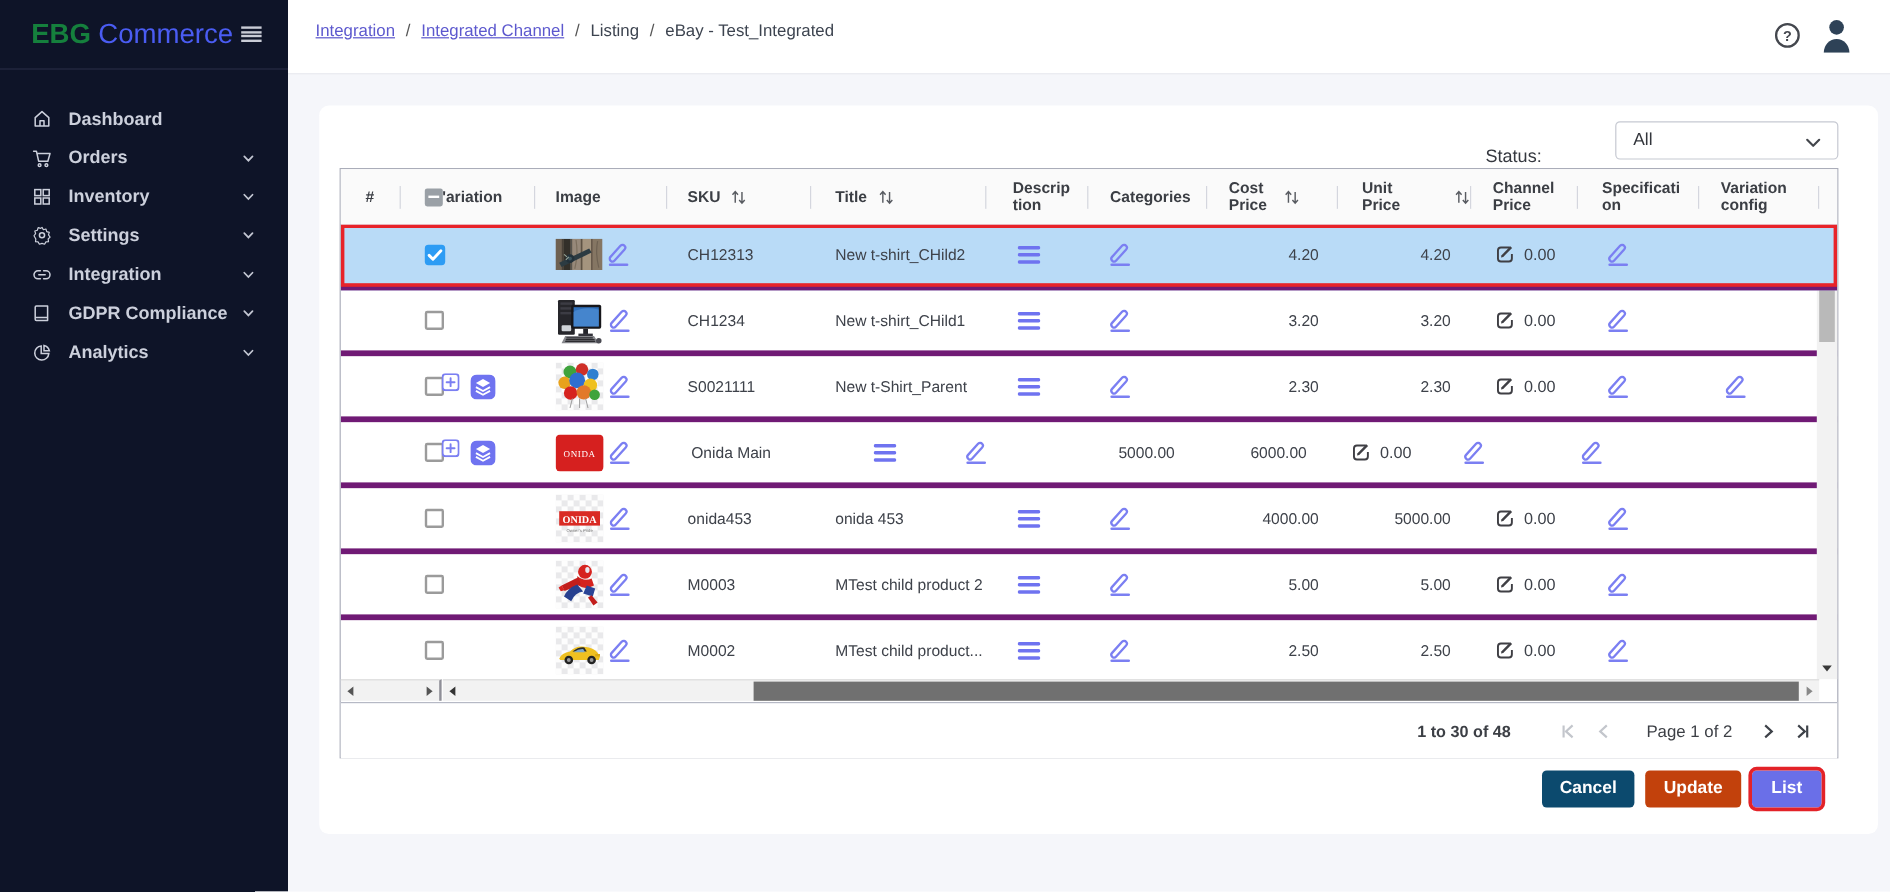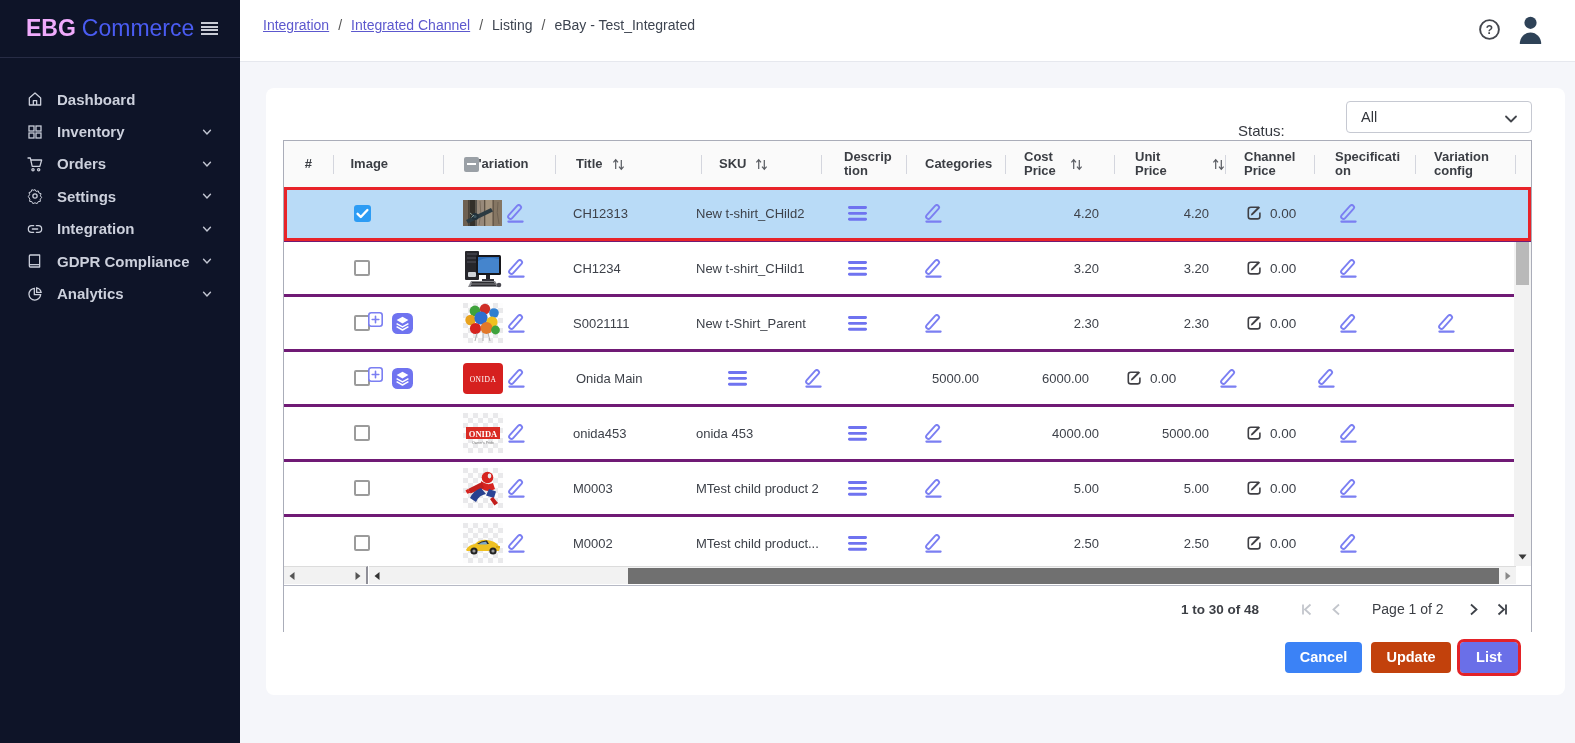--- a/index.html
+++ b/index.html
@@ -2,21 +2,21 @@
 <html><head>
 <meta charset="utf-8">
 <style>
 * { margin:0; padding:0; box-sizing:border-box; }
 html,body { width:1575px; height:743px; overflow:hidden; font-family:"Liberation Sans", sans-serif; }
 body { position:relative; background:#f5f6fa; }
 
 
 .sidebar { position:absolute; left:0; top:0; width:240px; height:743px; background:#0e1428; z-index:5; }
 .logo-row { height:58px; border-bottom:1px solid #272c45; display:flex; align-items:center; padding-left:26px; }
-.logo-ebg { color:#f0abfc; font-weight:bold; font-size:23px; letter-spacing:0px; }
+.logo-ebg { color:#15803d; font-weight:bold; font-size:23px; letter-spacing:0px; }
 .logo-com { color:#4a5cf2; font-size:23px; margin-left:6px; font-weight:400; }
 .burger { margin-left:7px; width:17px; flex:0 0 auto; }
 .burger div { height:2px; background:#c9ccd6; margin:1.6px 0; }
 .nav { margin-top:25px; }
 .nav-item { position:relative; height:32.4px; display:flex; align-items:center; color:#ccd0dc; font-size:15px; font-weight:700; }
 .nav-item svg.ni { position:absolute; left:27px; width:16px; height:16px; }
 .nav-item .lbl { position:absolute; left:57px; }
 .nav-item svg.chev { position:absolute; left:201px; width:12px; height:12px; }
 
 
@@ -45,21 +45,21 @@
 .c3{width:120px; padding-left:18px;}
 .c4{width:146px; padding-left:21px;}
 .c5{width:85px; padding-left:23px;}
 .c6{width:99px; padding-left:19px;}
 .c7{width:109px; padding-left:19px;}
 .c8{width:111px; padding-left:21px;justify-content:space-between;}
 .c9{width:89px; padding-left:19px;}
 .c10{width:101px; padding-left:21px;}
 .c11{width:101px; padding-left:19px;}
 .tbody { position:relative; height:379px; overflow:hidden; }
-.row { position:relative; height:55px; display:flex; align-items:center; border-bottom:3px solid #701a75; font-size:13px; color:#3e424a; background:#fff; }
+.row { position:relative; height:55px; display:flex; align-items:center; border-bottom:5px solid #701a75; font-size:13px; color:#3e424a; background:#fff; }
 .row .cell { display:flex; align-items:center; height:100%; }
 .row.sel { background:#b9dbf7; z-index:1; }
 .row.sel::after { content:""; position:absolute; inset:0 0 -2px 0; border:3px solid #e82329; pointer-events:none; }
 .cb { flex:0 0 auto; width:16px; height:16px; border:2px solid #9b9b9b; border-radius:2px; background:#fff; }
 .vscroll { position:absolute; right:0; top:46px; width:17px; height:379px; background:#f2f2f2; }
 .vthumb { position:absolute; left:2px; width:13px; background:#b9b9b9; }
 .hscroll { position:absolute; left:0; top:425px; width:1232px; height:18px; background:#f2f2f2; border-top:1px solid #dcdcdc; }
 .hthumb { position:absolute; top:1px; height:16px; background:#707070; }
 .pag { position:absolute; left:0; top:444px; width:1247px; height:47px; border-top:1px solid #b6b9c5; background:#fff; font-size:14px; color:#3c3f45; }
 
@@ -132,38 +132,38 @@
   </div>
   <nav class="nav">
     <div class="nav-item">
       <svg class="ni" viewBox="0 0 24 24" fill="none" stroke="#ccd0dc" stroke-width="1.9" stroke-linejoin="round">
           <path d="M3.5 10.5 L12 3 L20.5 10.5 V21 H3.5 z"></path>
           <path d="M9.5 21 v-6.5 h5 V21"></path>
         </svg>
       <span class="lbl">Dashboard</span>
     </div>
     <div class="nav-item">
+      <svg class="ni" viewBox="0 0 24 24" fill="none" stroke="#ccd0dc" stroke-width="1.9" stroke-linecap="round" stroke-linejoin="round">
+          <path d="M1.5 3 h3.5 l2.8 12.5 h11.5 l2.7-9.5 H6"></path>
+          <circle cx="9" cy="20.5" r="1.7"></circle>
+          <circle cx="17.5" cy="20.5" r="1.7"></circle>
+        </svg>
+      <span class="lbl">Orders</span>
+      <svg class="chev" viewBox="0 0 14 14" fill="none" stroke="#c2c6d2" stroke-width="1.7" stroke-linecap="round">
+          <path d="M3 5 L7 9.2 L11 5"></path>
+        </svg>
+    </div>
+    <div class="nav-item">
       <svg class="ni" viewBox="0 0 24 24" fill="none" stroke="#ccd0dc" stroke-width="1.9">
           <rect x="3" y="3" width="7.5" height="7.5"></rect>
           <rect x="13.5" y="3" width="7.5" height="7.5"></rect>
           <rect x="3" y="13.5" width="7.5" height="7.5"></rect>
           <rect x="13.5" y="13.5" width="7.5" height="7.5"></rect>
         </svg>
       <span class="lbl">Inventory</span>
-      <svg class="chev" viewBox="0 0 14 14" fill="none" stroke="#c2c6d2" stroke-width="1.7" stroke-linecap="round">
-          <path d="M3 5 L7 9.2 L11 5"></path>
-        </svg>
-    </div>
-    <div class="nav-item">
-      <svg class="ni" viewBox="0 0 24 24" fill="none" stroke="#ccd0dc" stroke-width="1.9" stroke-linecap="round" stroke-linejoin="round">
-          <path d="M1.5 3 h3.5 l2.8 12.5 h11.5 l2.7-9.5 H6"></path>
-          <circle cx="9" cy="20.5" r="1.7"></circle>
-          <circle cx="17.5" cy="20.5" r="1.7"></circle>
-        </svg>
-      <span class="lbl">Orders</span>
       <svg class="chev" viewBox="0 0 14 14" fill="none" stroke="#c2c6d2" stroke-width="1.7" stroke-linecap="round">
           <path d="M3 5 L7 9.2 L11 5"></path>
         </svg>
     </div>
     <div class="nav-item">
       <svg class="ni" viewBox="0 0 24 24" fill="none" stroke="#ccd0dc" stroke-width="1.9" stroke-linejoin="round">
           <circle cx="12" cy="12" r="3.2"></circle>
           <path d="M12 2.2 l1.7 3 3.2-.9 1 3.2 3.2 1-1 3.2 2 2.7-2.4 2.3.4 3.3-3.3.4-1.5 3-3.3-1.2-3.3 1.2-1.5-3-3.3-.4.4-3.3L2 12.7l2-2.7-1-3.2 3.2-1 1-3.2 3.2.9z" stroke-width="1.5"></path>
         </svg>
       <span class="lbl">Settings</span>
@@ -222,32 +222,32 @@
   <div class="status-sel">
     <span class="val">All</span>
     <svg width="16" height="16" viewBox="0 0 16 16">
         <path d="M3 5.5 L8 10.5 L13 5.5" fill="none" stroke="#43464c" stroke-width="1.8" stroke-linecap="round" stroke-linejoin="round"></path>
       </svg>
   </div>
 
   <div class="tbl">
     <div class="thead">
       <div class="th c0">#</div>
-      <div class="th c2"><span class="sepl"></span>Image</div>
       <div class="th c1">
           <span class="sepl"></span>
           <span style="width:15px;height:15px;background:#9aa0a6;border-radius:2px;position:relative;flex:0 0 auto;">
             <span style="position:absolute;left:3px;top:6.5px;width:9px;height:2px;background:#fff;"></span>
           </span>
           <span style="margin-left:0px;">'ariation</span>
         </div>
-      <div class="th c4"><span class="sepl"></span>Title<svg class="arr" width="13" height="13" viewBox="0 0 12 13">
+      <div class="th c2"><span class="sepl"></span>Image</div>
+      <div class="th c3"><span class="sepl"></span>SKU<svg class="arr" width="13" height="13" viewBox="0 0 12 13">
             <use href="#sort-g"></use>
           </svg></div>
-      <div class="th c3"><span class="sepl"></span>SKU<svg class="arr" width="13" height="13" viewBox="0 0 12 13">
+      <div class="th c4"><span class="sepl"></span>Title<svg class="arr" width="13" height="13" viewBox="0 0 12 13">
             <use href="#sort-g"></use>
           </svg></div>
       <div class="th c5"><span class="sepl"></span>Descrip<br>tion</div>
       <div class="th c6"><span class="sepl"></span>Categories</div>
       <div class="th c7">
           <span class="sepl"></span>
           <span>Cost<br>Price</span>
           <svg class="arr" style="margin-left:14px;" width="13" height="13" viewBox="0 0 12 13">
             <use href="#sort-g"></use>
           </svg>
@@ -650,16 +650,16 @@
       <svg class="pg" style="left:1184px; top:16px;" width="11" height="15" viewBox="0 0 11 15" fill="none" stroke="#3e4249" stroke-width="1.8">
           <path d="M3 2.5 L8.5 7.5 L3 12.5"></path>
         </svg>
       <svg class="pg" style="left:1211px; top:16px;" width="14" height="15" viewBox="0 0 14 15" fill="none" stroke="#3e4249" stroke-width="1.8">
           <path d="M3.5 2.5 L9 7.5 L3.5 12.5"></path>
           <path d="M11 2.5 V12.5"></path>
         </svg>
     </div>
   </div>
 
-  <div class="btn" style="left:1019px; width:77px; background:#3b82f6;">Cancel</div>
+  <div class="btn" style="left:1019px; width:77px; background:#0c4a6e;">Cancel</div>
   <div class="btn" style="left:1105px; width:80px; background:#c2410c;">Update</div>
   <div class="btn" style="left:1194px; width:58px; background:#6a6fe8; outline:3px solid #e32228;">List</div>
 </div>
 
 </body></html>

